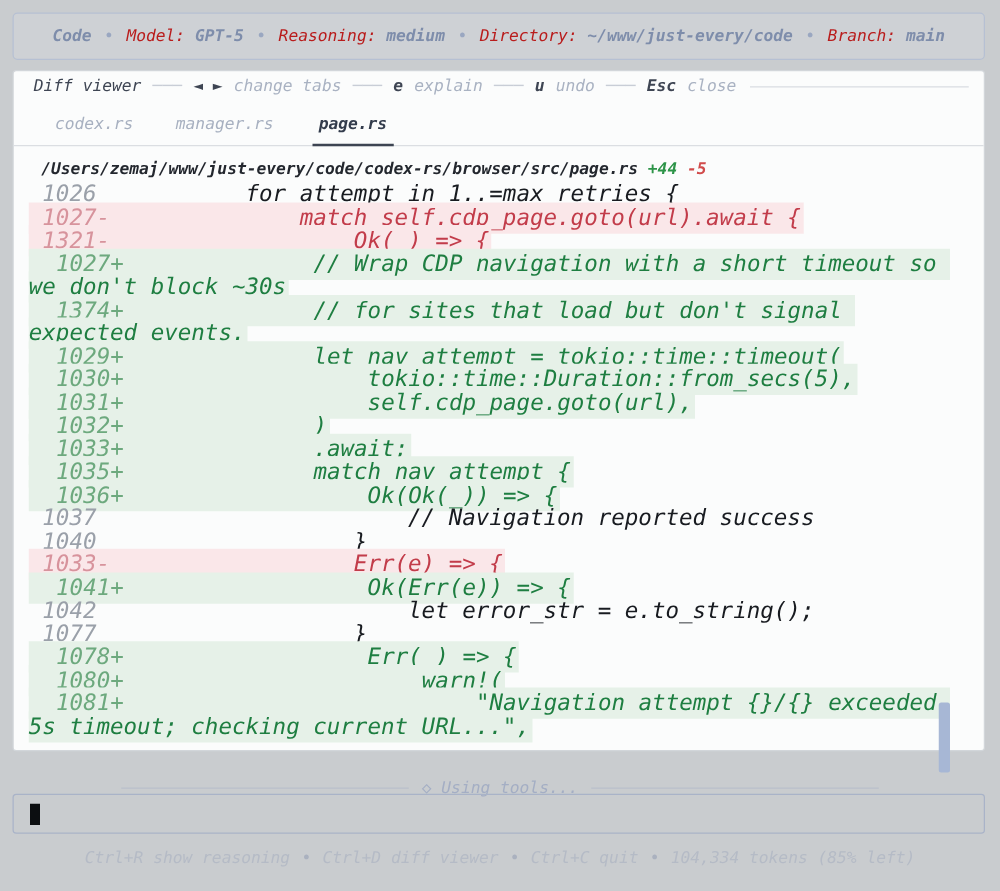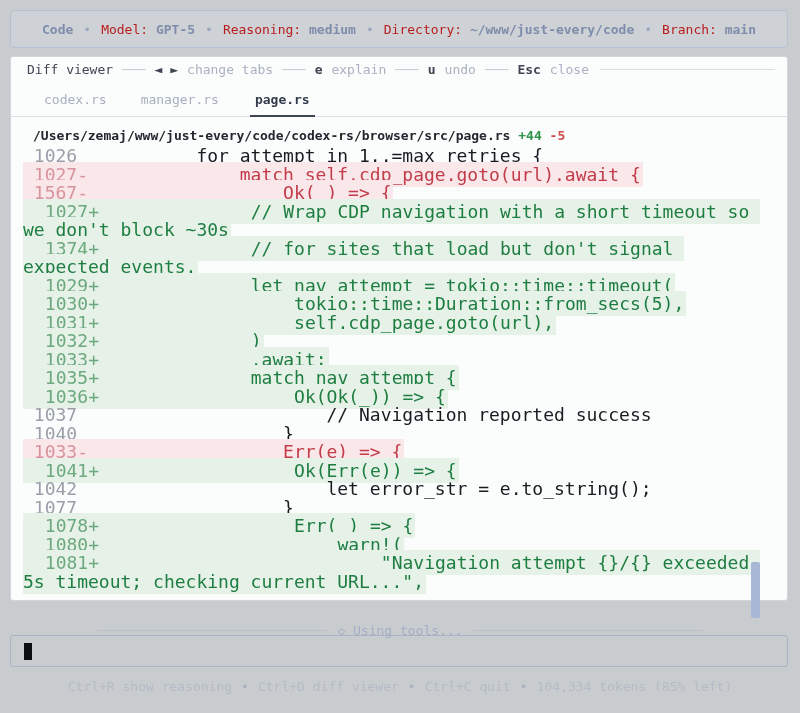--- a/index.html
+++ b/index.html
@@ -3,21 +3,21 @@
 <meta charset="utf-8">
 <style>
   * { margin:0; padding:0; box-sizing:border-box; }
   html,body { width:800px; height:713px; }
   body {
     background:#c9cccf;
     font-family:"DejaVu Sans Mono","Liberation Mono",monospace;
     font-size:13px;
     overflow:hidden;
   }
-  .screen { position:relative; width:760px; height:713px; }
+  .screen { position:relative; width:760px; height:713px;font-style:italic; }
 
   
   .topbar {
     position:absolute; left:10px; top:10px; width:778px; height:38px;
     border:1px solid #b6c0d3; border-radius:4px; background:#ced1d5;
     display:flex; align-items:center; justify-content:center;
     white-space:pre; overflow:hidden;
   }
   .tb-value { color:#7e8dab; font-weight:bold; }
   .tb-label { color:#b91c1c; }
@@ -112,21 +112,21 @@
         <span class="tab">codex.rs</span>
         <span class="tab">manager.rs</span>
         <span class="tab active">page.rs</span>
       </div>
 
     <div class="filepath"><span class="fp-path">/Users/zemaj/www/just-every/code/codex-rs/browser/src/page.rs </span><span class="fp-add">+44</span><span class="fp-del"> -5</span></div>
 
     <div class="diff" id="diffLines">
         <pre class="row context"><span class="bg"><span class="ln"> 1026   </span><span class="code">        for attempt in 1..=max_retries {</span></span></pre>
         <pre class="row removed"><span class="bg"><span class="ln"> 1027-  </span><span class="code">            match self.cdp_page.goto(url).await {</span></span></pre>
-        <pre class="row removed"><span class="bg"><span class="ln"> 1567-  </span><span class="code">                Ok(_) =&gt; {</span></span></pre>
+        <pre class="row removed"><span class="bg"><span class="ln"> 1321-  </span><span class="code">                Ok(_) =&gt; {</span></span></pre>
         <pre class="row added"><span class="bg"><span class="ln"> 1027+  </span><span class="code">            // Wrap CDP navigation with a short timeout so we don't block ~30s</span></span></pre>
         <pre class="row added"><span class="bg"><span class="ln"> 1374+  </span><span class="code">            // for sites that load but don't signal expected events.</span></span></pre>
         <pre class="row added"><span class="bg"><span class="ln"> 1029+  </span><span class="code">            let nav_attempt = tokio::time::timeout(</span></span></pre>
         <pre class="row added"><span class="bg"><span class="ln"> 1030+  </span><span class="code">                tokio::time::Duration::from_secs(5),</span></span></pre>
         <pre class="row added"><span class="bg"><span class="ln"> 1031+  </span><span class="code">                self.cdp_page.goto(url),</span></span></pre>
         <pre class="row added"><span class="bg"><span class="ln"> 1032+  </span><span class="code">            )</span></span></pre>
         <pre class="row added"><span class="bg"><span class="ln"> 1033+  </span><span class="code">            .await;</span></span></pre>
         <pre class="row added"><span class="bg"><span class="ln"> 1035+  </span><span class="code">            match nav_attempt {</span></span></pre>
         <pre class="row added"><span class="bg"><span class="ln"> 1036+  </span><span class="code">                Ok(Ok(_)) =&gt; {</span></span></pre>
         <pre class="row context"><span class="bg"><span class="ln"> 1037   </span><span class="code">                    // Navigation reported success</span></span></pre>

